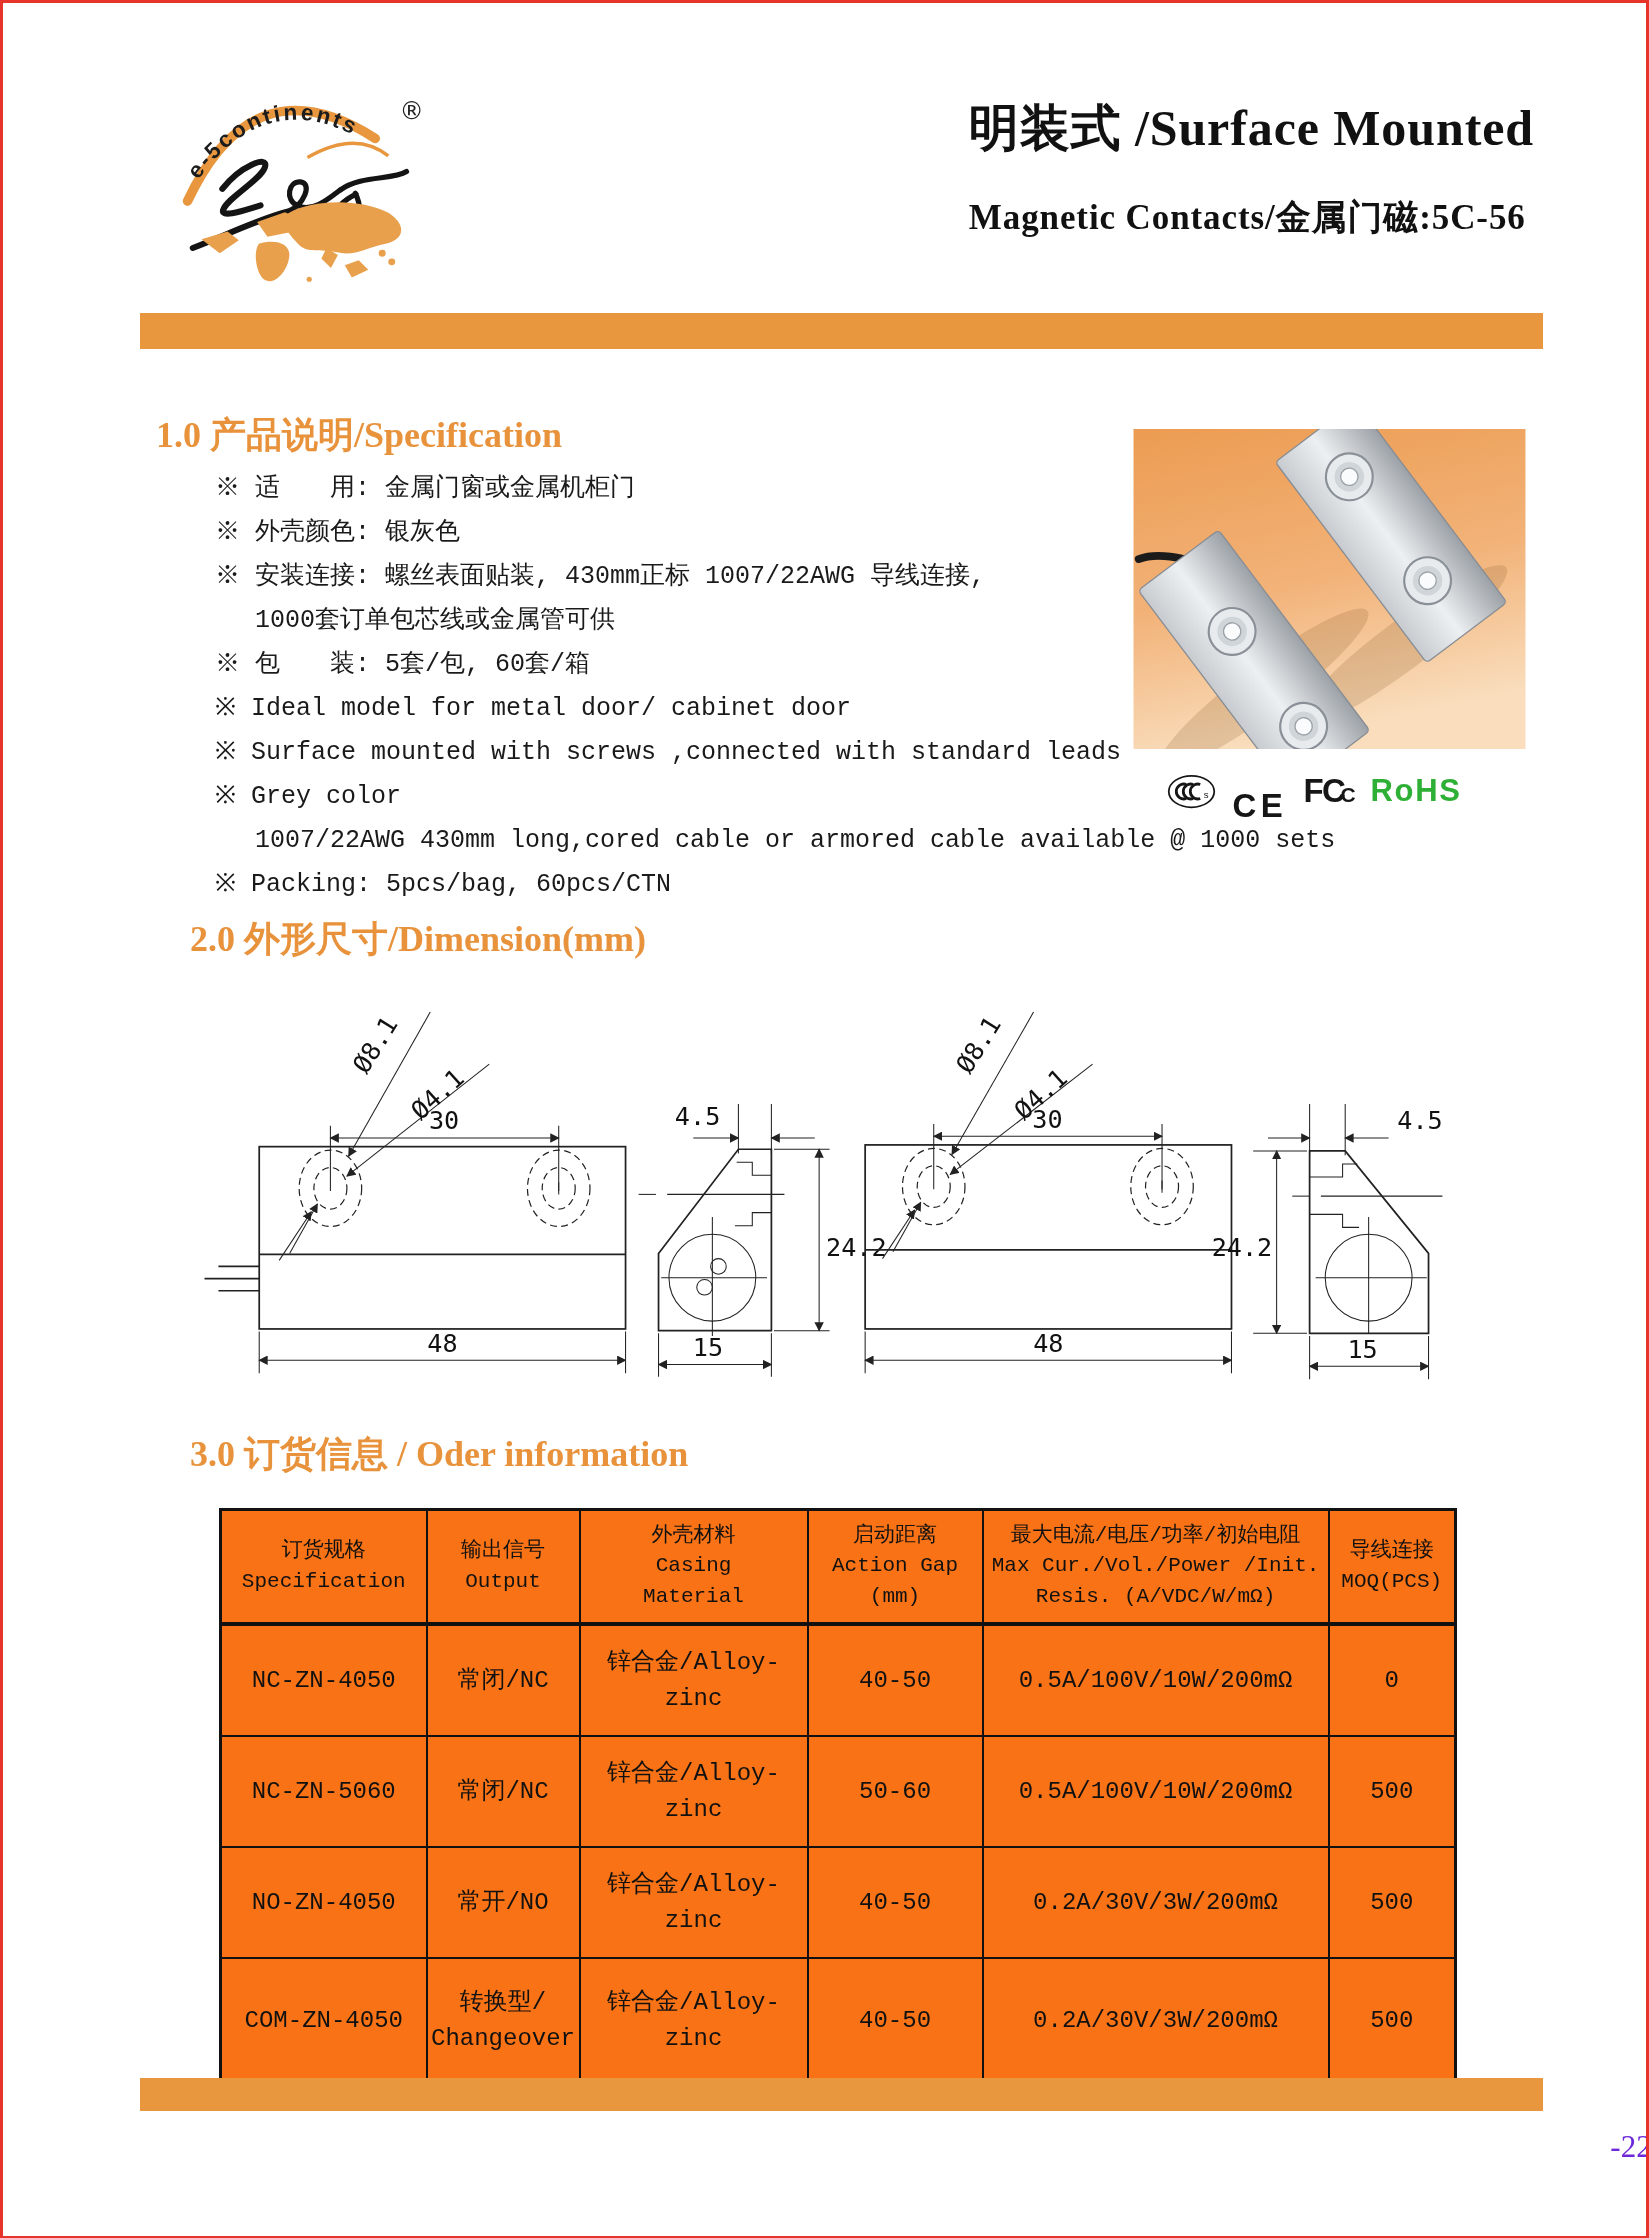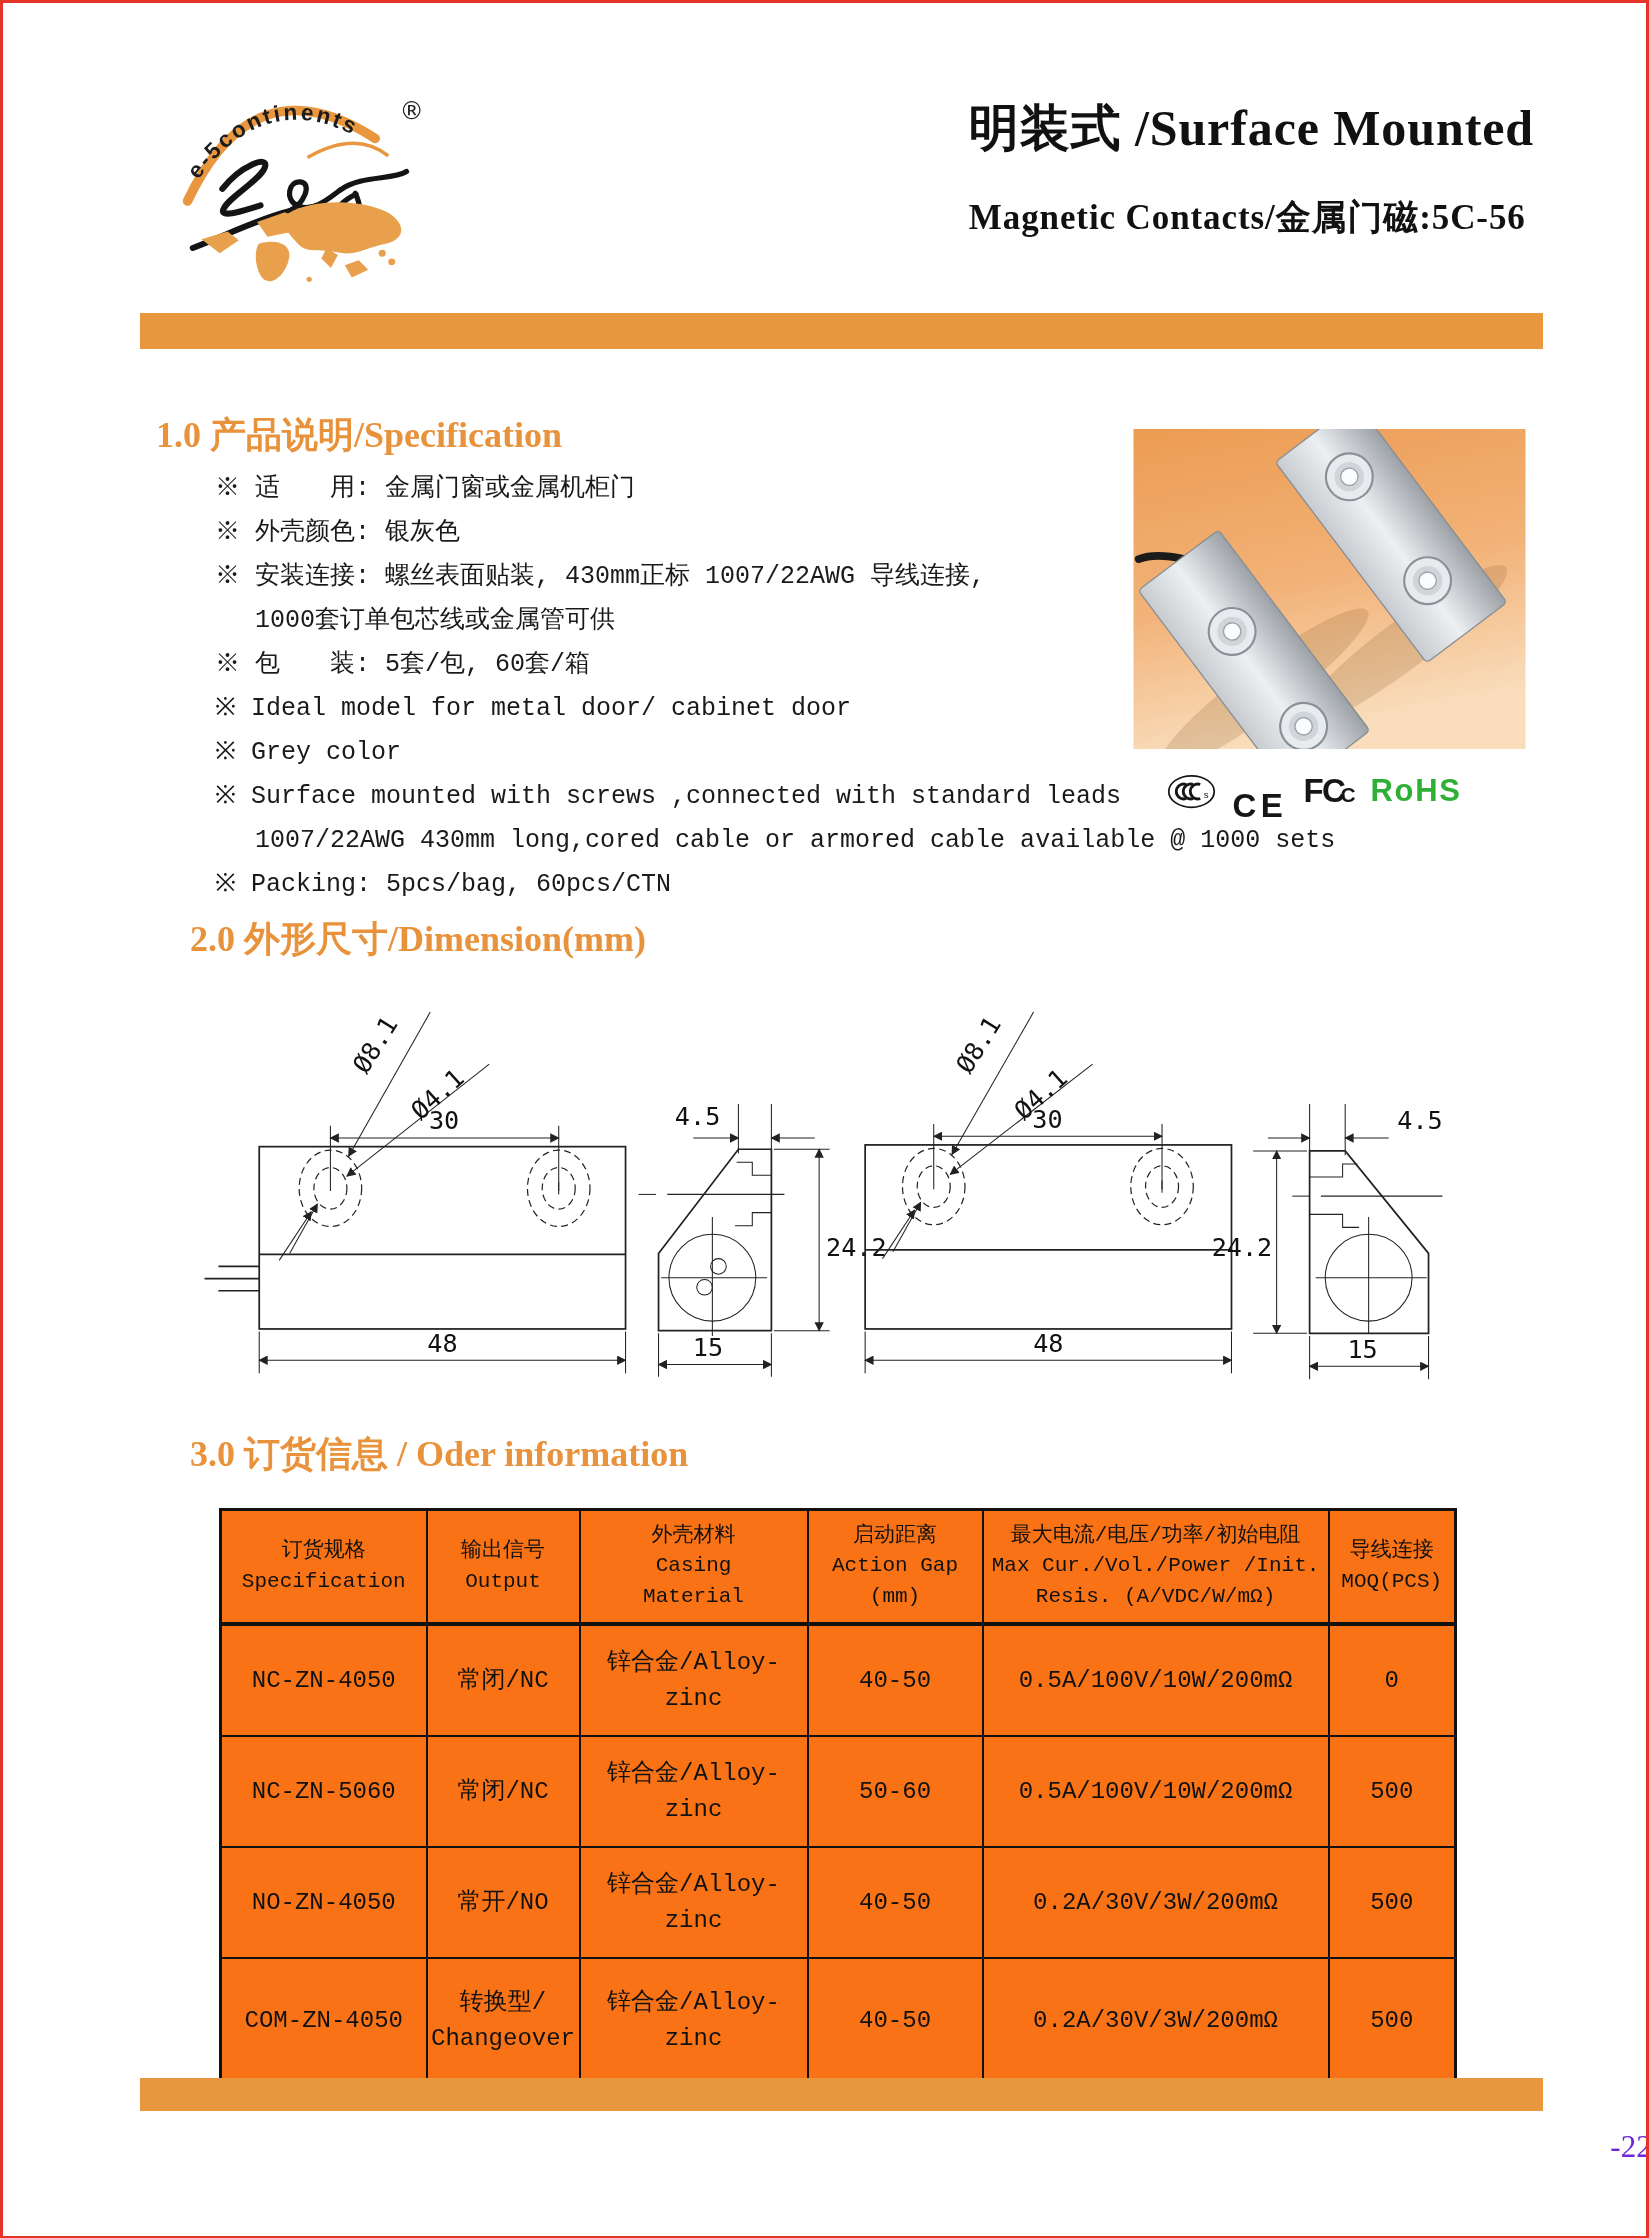--- a/index.html
+++ b/index.html
@@ -103,22 +103,22 @@
   <div class="orange-bar bar-top"></div>
 
   <div class="sec-heading h-spec">1.0 产品说明/Specification</div>
   <div class="spec-list">
     <div class="spec-line">※ 适　　用: 金属门窗或金属机柜门</div>
     <div class="spec-line">※ 外壳颜色: 银灰色</div>
     <div class="spec-line">※ 安装连接: 螺丝表面贴装, 430mm正标 1007/22AWG 导线连接,</div>
     <div class="spec-line cont">1000套订单包芯线或金属管可供</div>
     <div class="spec-line">※ 包　　装: 5套/包, 60套/箱</div>
     <div class="spec-line">※ Ideal model for metal door/ cabinet door</div>
+    <div class="spec-line">※ Surface mounted with screws ,connected with standard leads</div>
     <div class="spec-line">※ Grey color</div>
-    <div class="spec-line">※ Surface mounted with screws ,connected with standard leads</div>
     <div class="spec-line cont">1007/22AWG 430mm long,cored cable or armored cable available @ 1000 sets</div>
     <div class="spec-line">※ Packing: 5pcs/bag, 60pcs/CTN</div>
   </div>
 
   <svg class="photo-svg" viewBox="0 0 452 369">
     <defs>
       <linearGradient id="bgG" x1="0" y1="0" x2="0.25" y2="1">
         <stop offset="0" stop-color="#EC9C52"></stop>
           <stop offset="0.55" stop-color="#F2B278"></stop>
           <stop offset="1" stop-color="#F9DDBC"></stop>

